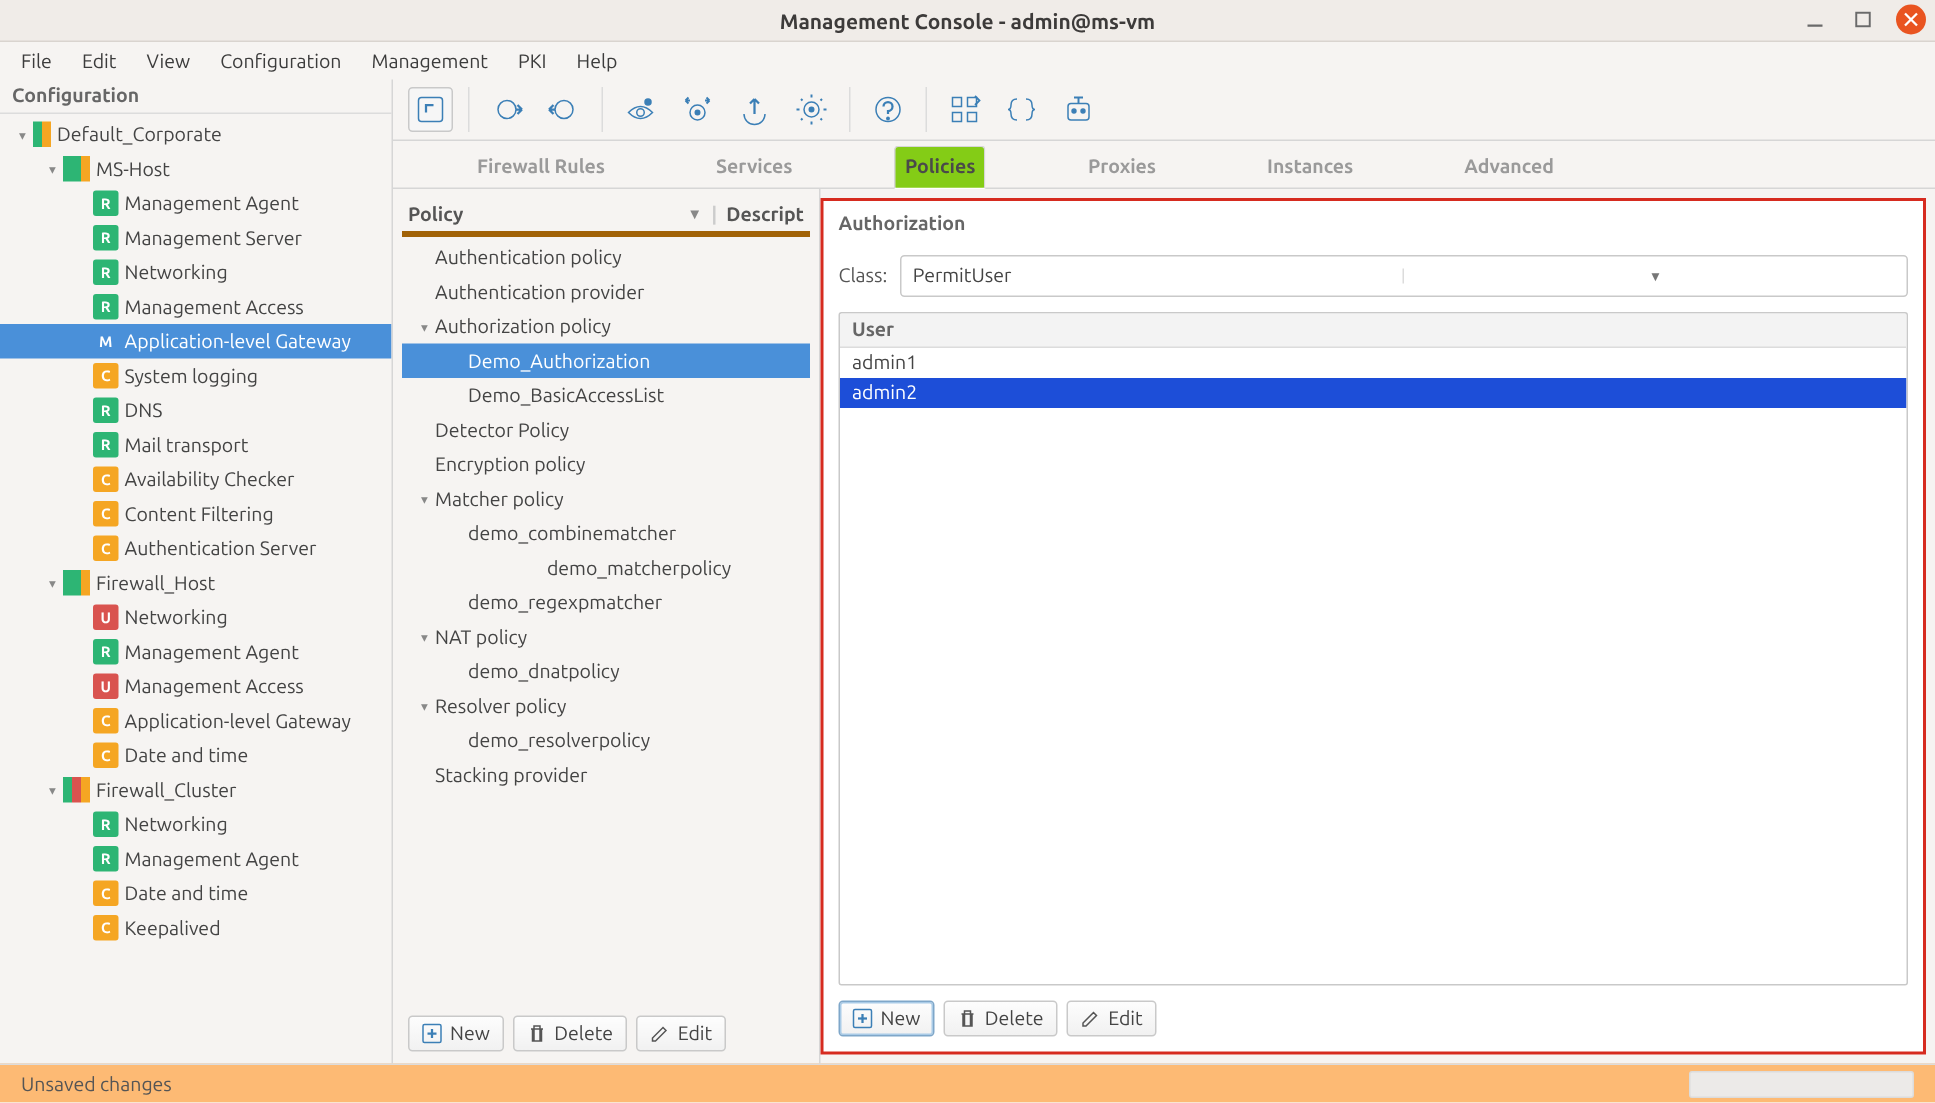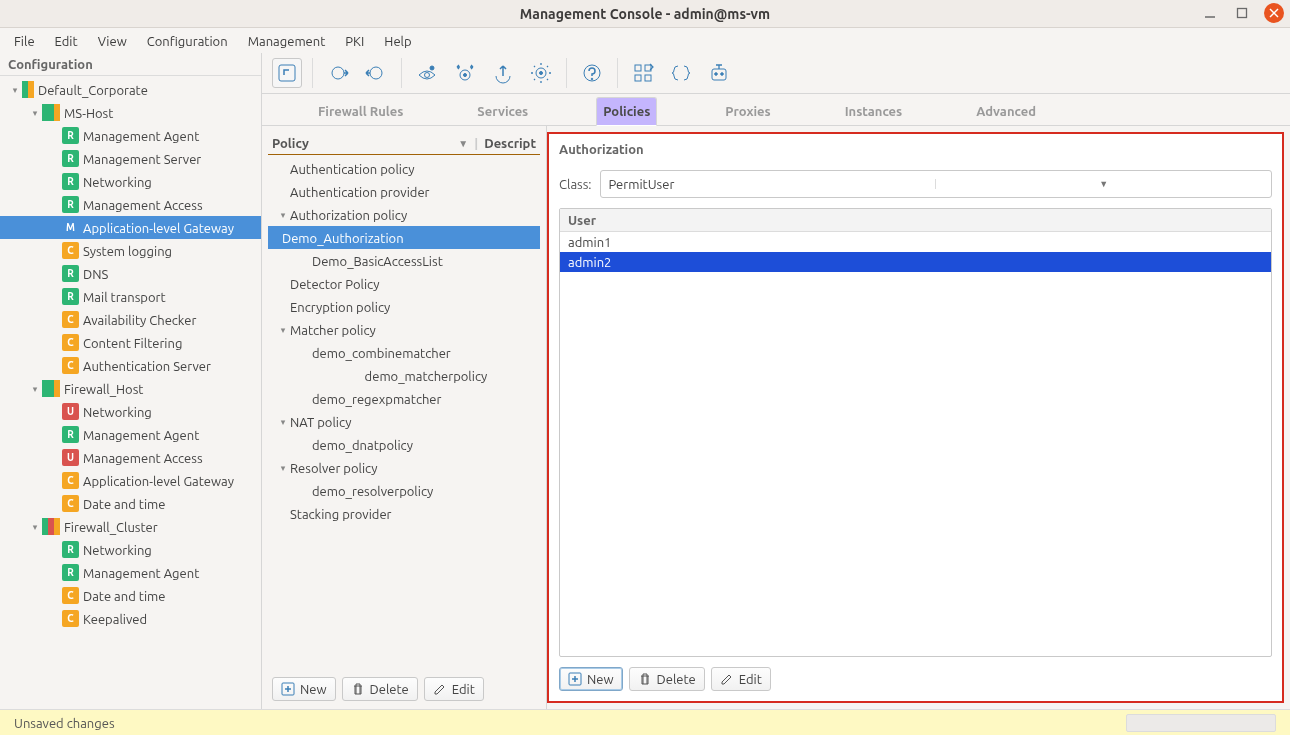--- a/index.html
+++ b/index.html
@@ -30,25 +30,25 @@
   
   .right { flex:1; display:flex; flex-direction:column; }
   .toolbar { height:41px; padding:4px 10px; display:flex; align-items:center; gap:8px; border-bottom:1px solid #d6d6d6; }
   .tbtn { width:30px; height:30px; border:1px solid transparent; border-radius:3px; display:flex; align-items:center; justify-content:center; }
   .tbtn svg { stroke:#3b7fb6; fill:none; }
   .tsep { width:1px; height:30px; background:#dcdcdc; margin:0 2px; }
   .tbtn.boxed { border:1px solid #c9c9c9; background:#f6f6f6; }
   
   .tabbar { height:32px; display:flex; align-items:flex-end; padding:0 10px; gap:22px; border-bottom:1px solid #d6d6d6; }
   .tabbar .tab { padding:6px 6px 7px; color:#9a9a9a; font-weight:bold; cursor:default;margin-left:40px; }
-  .tabbar .tab.active { color:#4a4a4a; border:1px solid #d6d6d6; border-bottom:1px solid #fff; background:#c4b5fd; border-radius:3px 3px 0 0; margin-bottom:-1px; }
+  .tabbar .tab.active { color:#4a4a4a; border:1px solid #d6d6d6; border-bottom:1px solid #fff; background:#84cc16; border-radius:3px 3px 0 0; margin-bottom:-1px; }
   
   .content-row { flex:1; display:flex; }
   .policy-panel { width:285px; border-right:1px solid #d6d6d6; display:flex; flex-direction:column; padding:8px 6px 8px 6px; }
-  .policy-header { display:flex; align-items:center; border-bottom:1px solid #a16207; padding:2px 4px 4px; color:#555; font-weight:bold; }
+  .policy-header { display:flex; align-items:center; border-bottom:4px solid #a16207; padding:2px 4px 4px; color:#555; font-weight:bold; }
   .policy-header .spacer { flex:1; }
   .policy-tree { flex:1; overflow:hidden; padding-top:2px; }
   .prow { display:flex; align-items:center; height:23px; cursor:default; }
   .prow.selected { background:#4a90d9; color:#fff; }
   .pexp { width:14px; display:inline-flex; justify-content:center; color:#888; font-size:9px; }
   .policy-buttons { display:flex; gap:6px; padding:6px 4px 0; }
   .btn { border:1px solid #c9c9c9; background:linear-gradient(#fdfdfd,#f1f1f1); border-radius:3px; padding:4px 8px; display:inline-flex; align-items:center; gap:5px; color:#444; font-size:13px; cursor:default; }
   .btn.accent { border-color:#7fa7c9; box-shadow:0 0 0 1px #a9cbe7 inset; }
   .btn svg { stroke:#555; fill:none; }
   
@@ -59,21 +59,21 @@
   .form-row label { color:#555; }
   .combo { flex:1; display:flex; align-items:center; border:1px solid #c9c9c9; border-radius:3px; height:28px; background:#fff; }
   .combo span { flex:1; padding:0 8px; color:#444; }
   .combo .drop { width:24px; border-left:1px solid #dcdcdc; display:flex; align-items:center; justify-content:center; color:#777; font-size:9px; }
   .usertable { flex:1; border:1px solid #c9c9c9; border-radius:2px; display:flex; flex-direction:column; overflow:hidden; }
   .usertable .th { background:#f3f3f3; border-bottom:1px solid #dcdcdc; padding:4px 8px; font-weight:bold; color:#666; }
   .usertable .trow { padding:3px 8px; }
   .usertable .trow.selected { background:#1d4ed8; color:#fff; }
   .detail-buttons { display:flex; gap:6px; padding-top:10px; }
   
-  .statusbar { height:26px; border-top:1px solid #dcdcdc; display:flex; align-items:center; padding:0 14px; color:#555; background:#fef9c3; }
+  .statusbar { height:26px; border-top:1px solid #dcdcdc; display:flex; align-items:center; padding:0 14px; color:#555; background:#fdba74; }
   .statusbar .progress-slot { margin-left:auto; width:150px; height:18px; background:#eceae8; border:1px solid #dcdcdc; border-radius:2px; }
 </style>
 </head>
 <body>
 
 <div class="titlebar">
   <div class="title">Management Console - admin@ms-vm</div>
   <div class="win-controls">
     <div class="win-btn">
       <svg width="12" height="12">
@@ -356,21 +356,21 @@
               <span>Authentication policy</span>
             </div>
             <div class="prow" style="padding-left: 8px;">
               <span class="pexp"></span>
               <span>Authentication provider</span>
             </div>
             <div class="prow" style="padding-left: 8px;">
               <span class="pexp">▾</span>
               <span>Authorization policy</span>
             </div>
-            <div class="prow selected" style=" text-align: right;">
+            <div class="prow selected" style="padding-left: 30px; text-align: right;">
               <span class="pexp"></span>
               <span>Demo_Authorization</span>
             </div>
             <div class="prow" style="padding-left: 30px;">
               <span class="pexp"></span>
               <span>Demo_BasicAccessList</span>
             </div>
             <div class="prow" style="padding-left: 8px;">
               <span class="pexp"></span>
               <span>Detector Policy</span>

